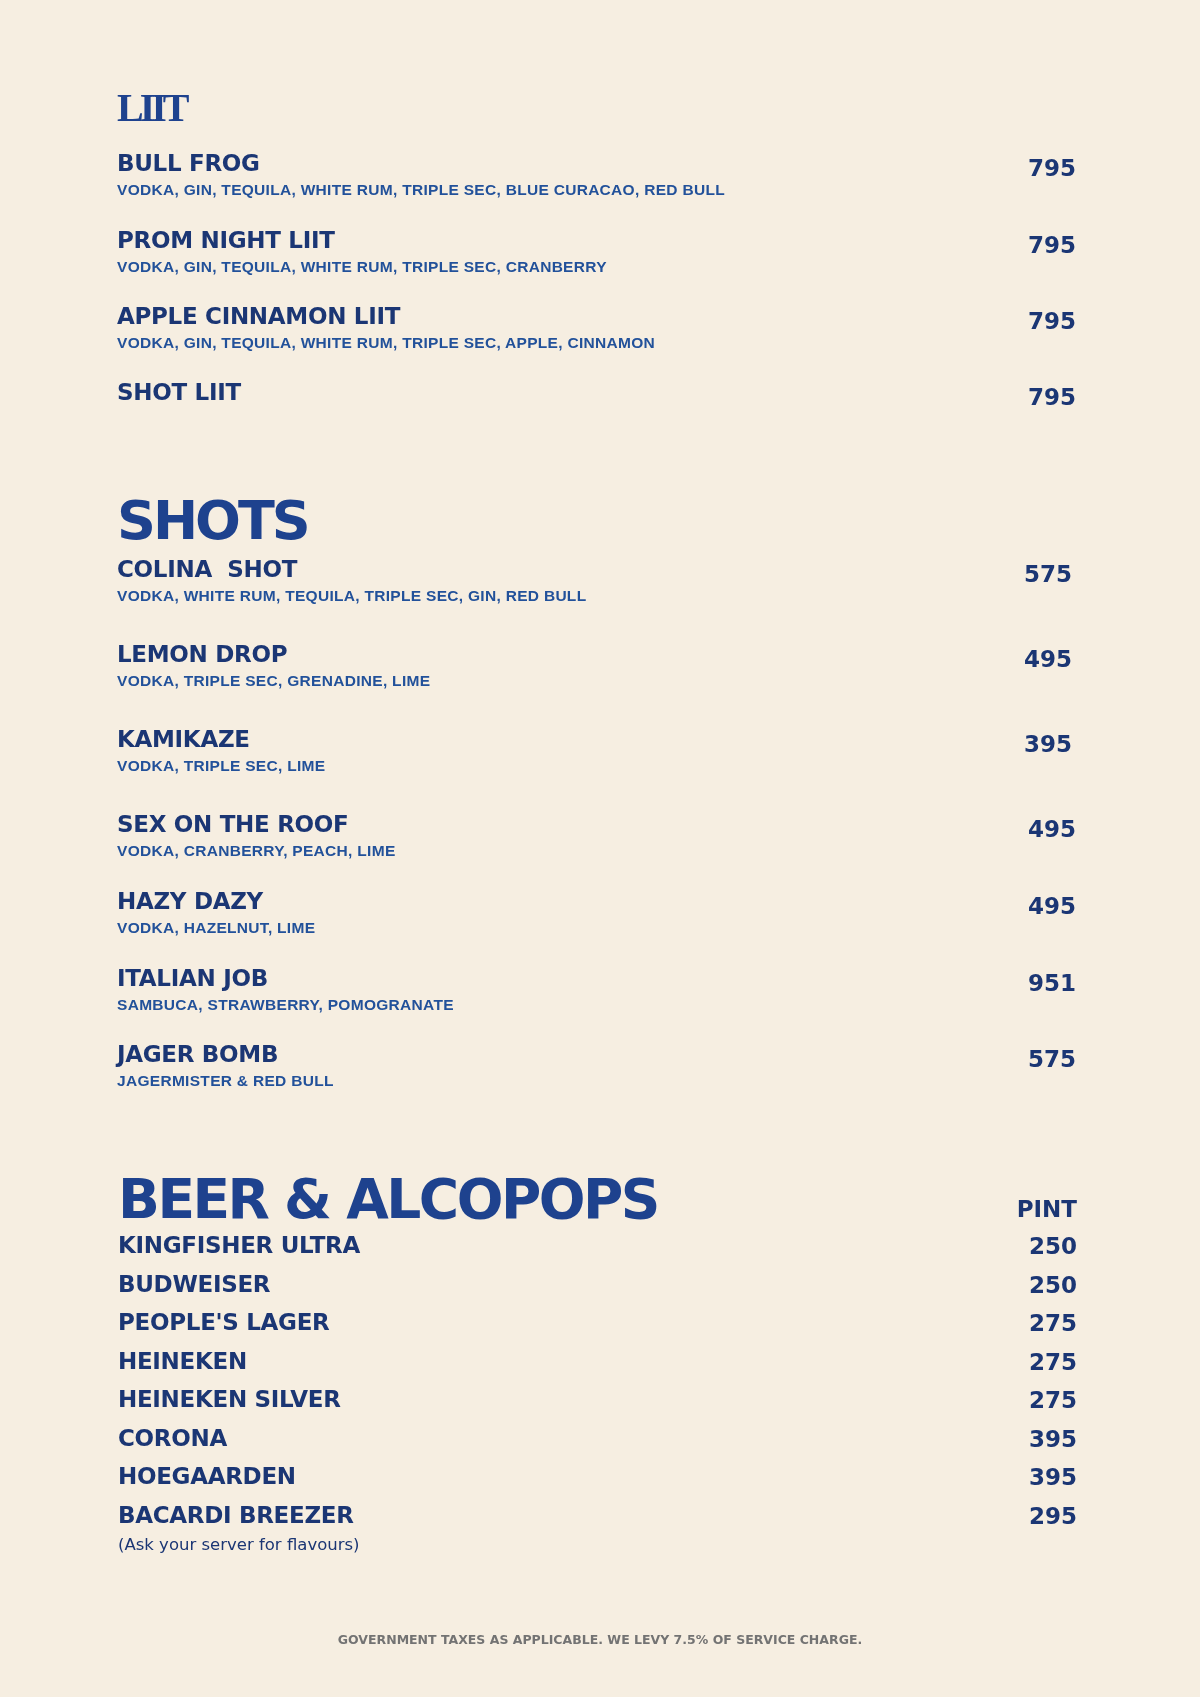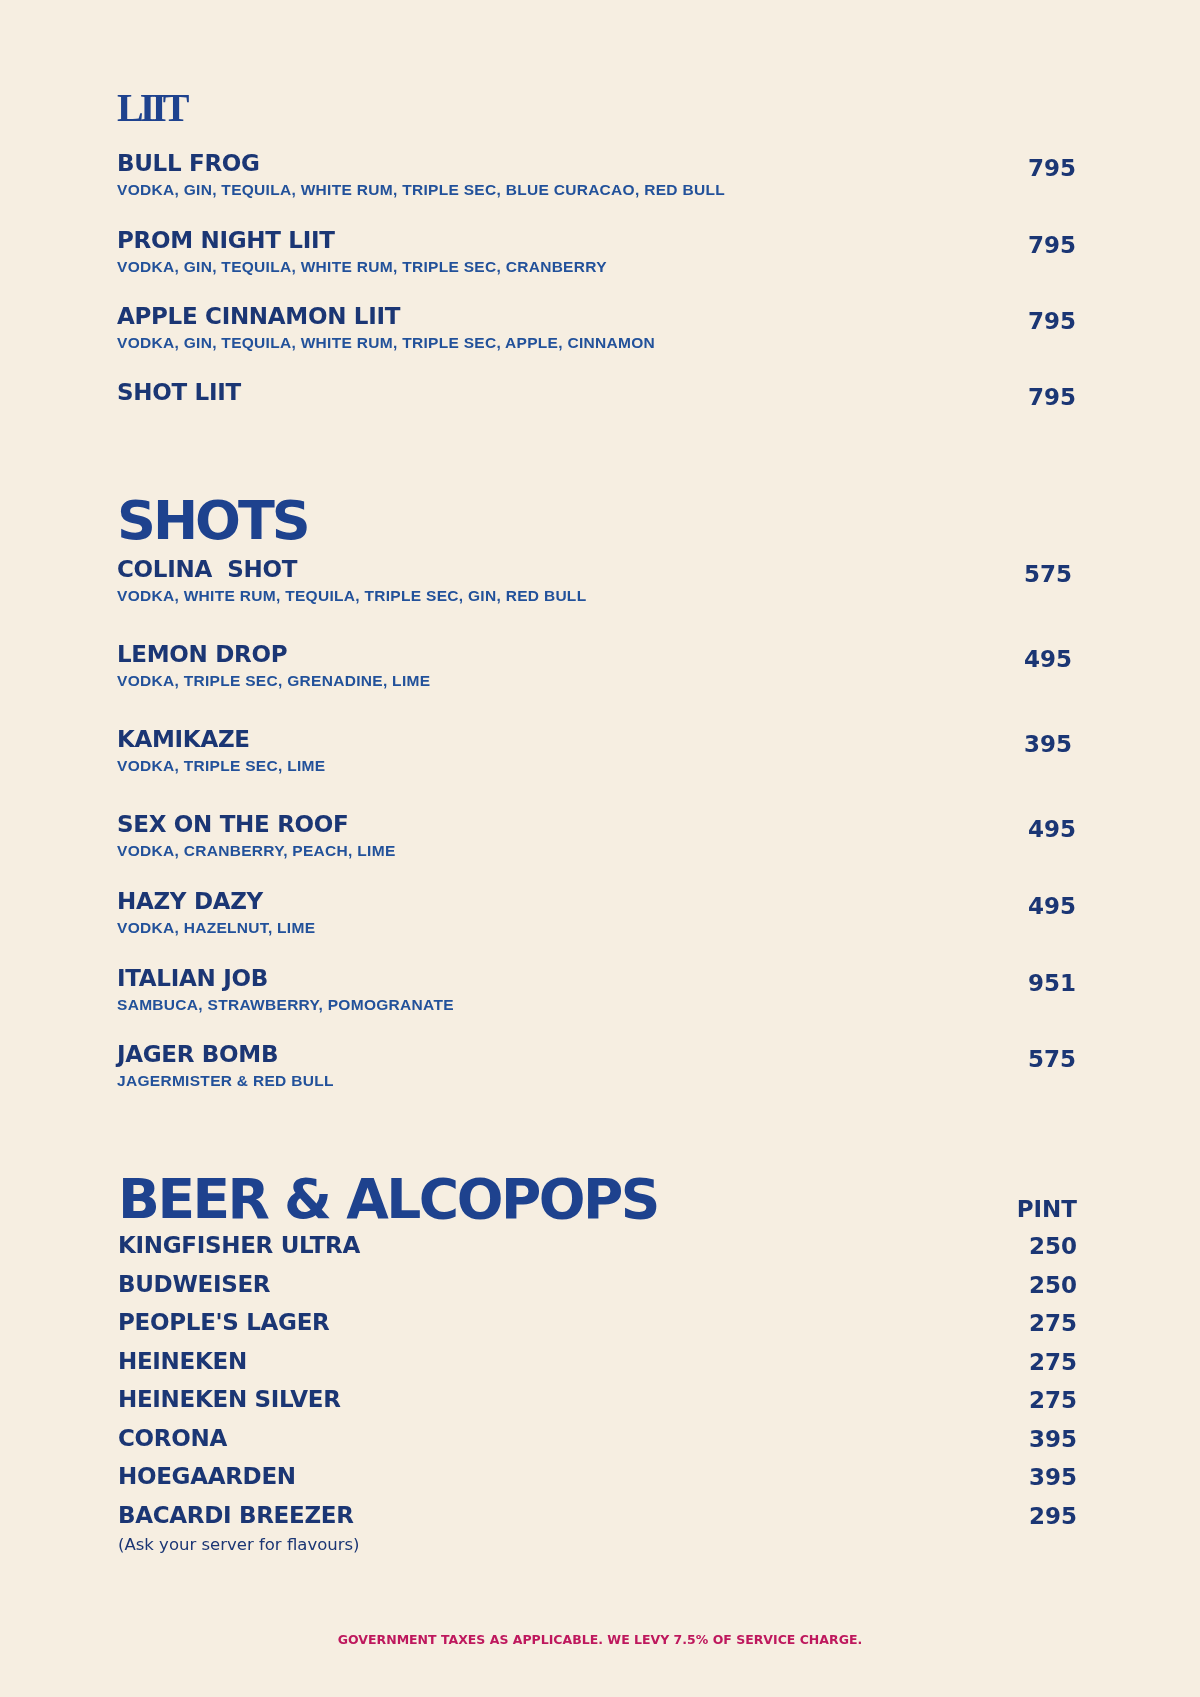--- a/index.html
+++ b/index.html
@@ -22,21 +22,21 @@
     color:#22519a; letter-spacing:0.3px; margin-top:5px; line-height:1.1;
   }
   .item-price {
     position:absolute; top:4px; font-family:"DejaVu Sans", sans-serif; font-weight:bold;
     font-size:23px; color:#1b3674; text-align:right;
   }
   .beer-row { position:relative; height:38.5px; }
   .beer-note { font-family:"DejaVu Sans", sans-serif; font-size:16.5px; color:#1b3674; margin-top:-6px; }
   .footer {
     position:absolute; top:1632px; left:0; width:1200px; text-align:center;
-    font-family:"DejaVu Sans", sans-serif; font-weight:bold; font-size:12.5px; color:#be185d;
+    font-family:"DejaVu Sans", sans-serif; font-weight:bold; font-size:12.5px; color:#737373;
   }
 </style>
 </head>
 <body>
 
 <div class="section" style="top:88px;">
   <h1 class="sec-title" style="font-size:40px;letter-spacing:-4px;font-family:Liberation Serif, serif;">LIIT</h1>
   <div class="item" style="position:absolute;top:63px;width:957px;">
     <div class="item-name">BULL FROG</div>
     <div class="item-desc">VODKA, GIN, TEQUILA, WHITE RUM, TRIPLE SEC, BLUE CURACAO, RED BULL</div>

